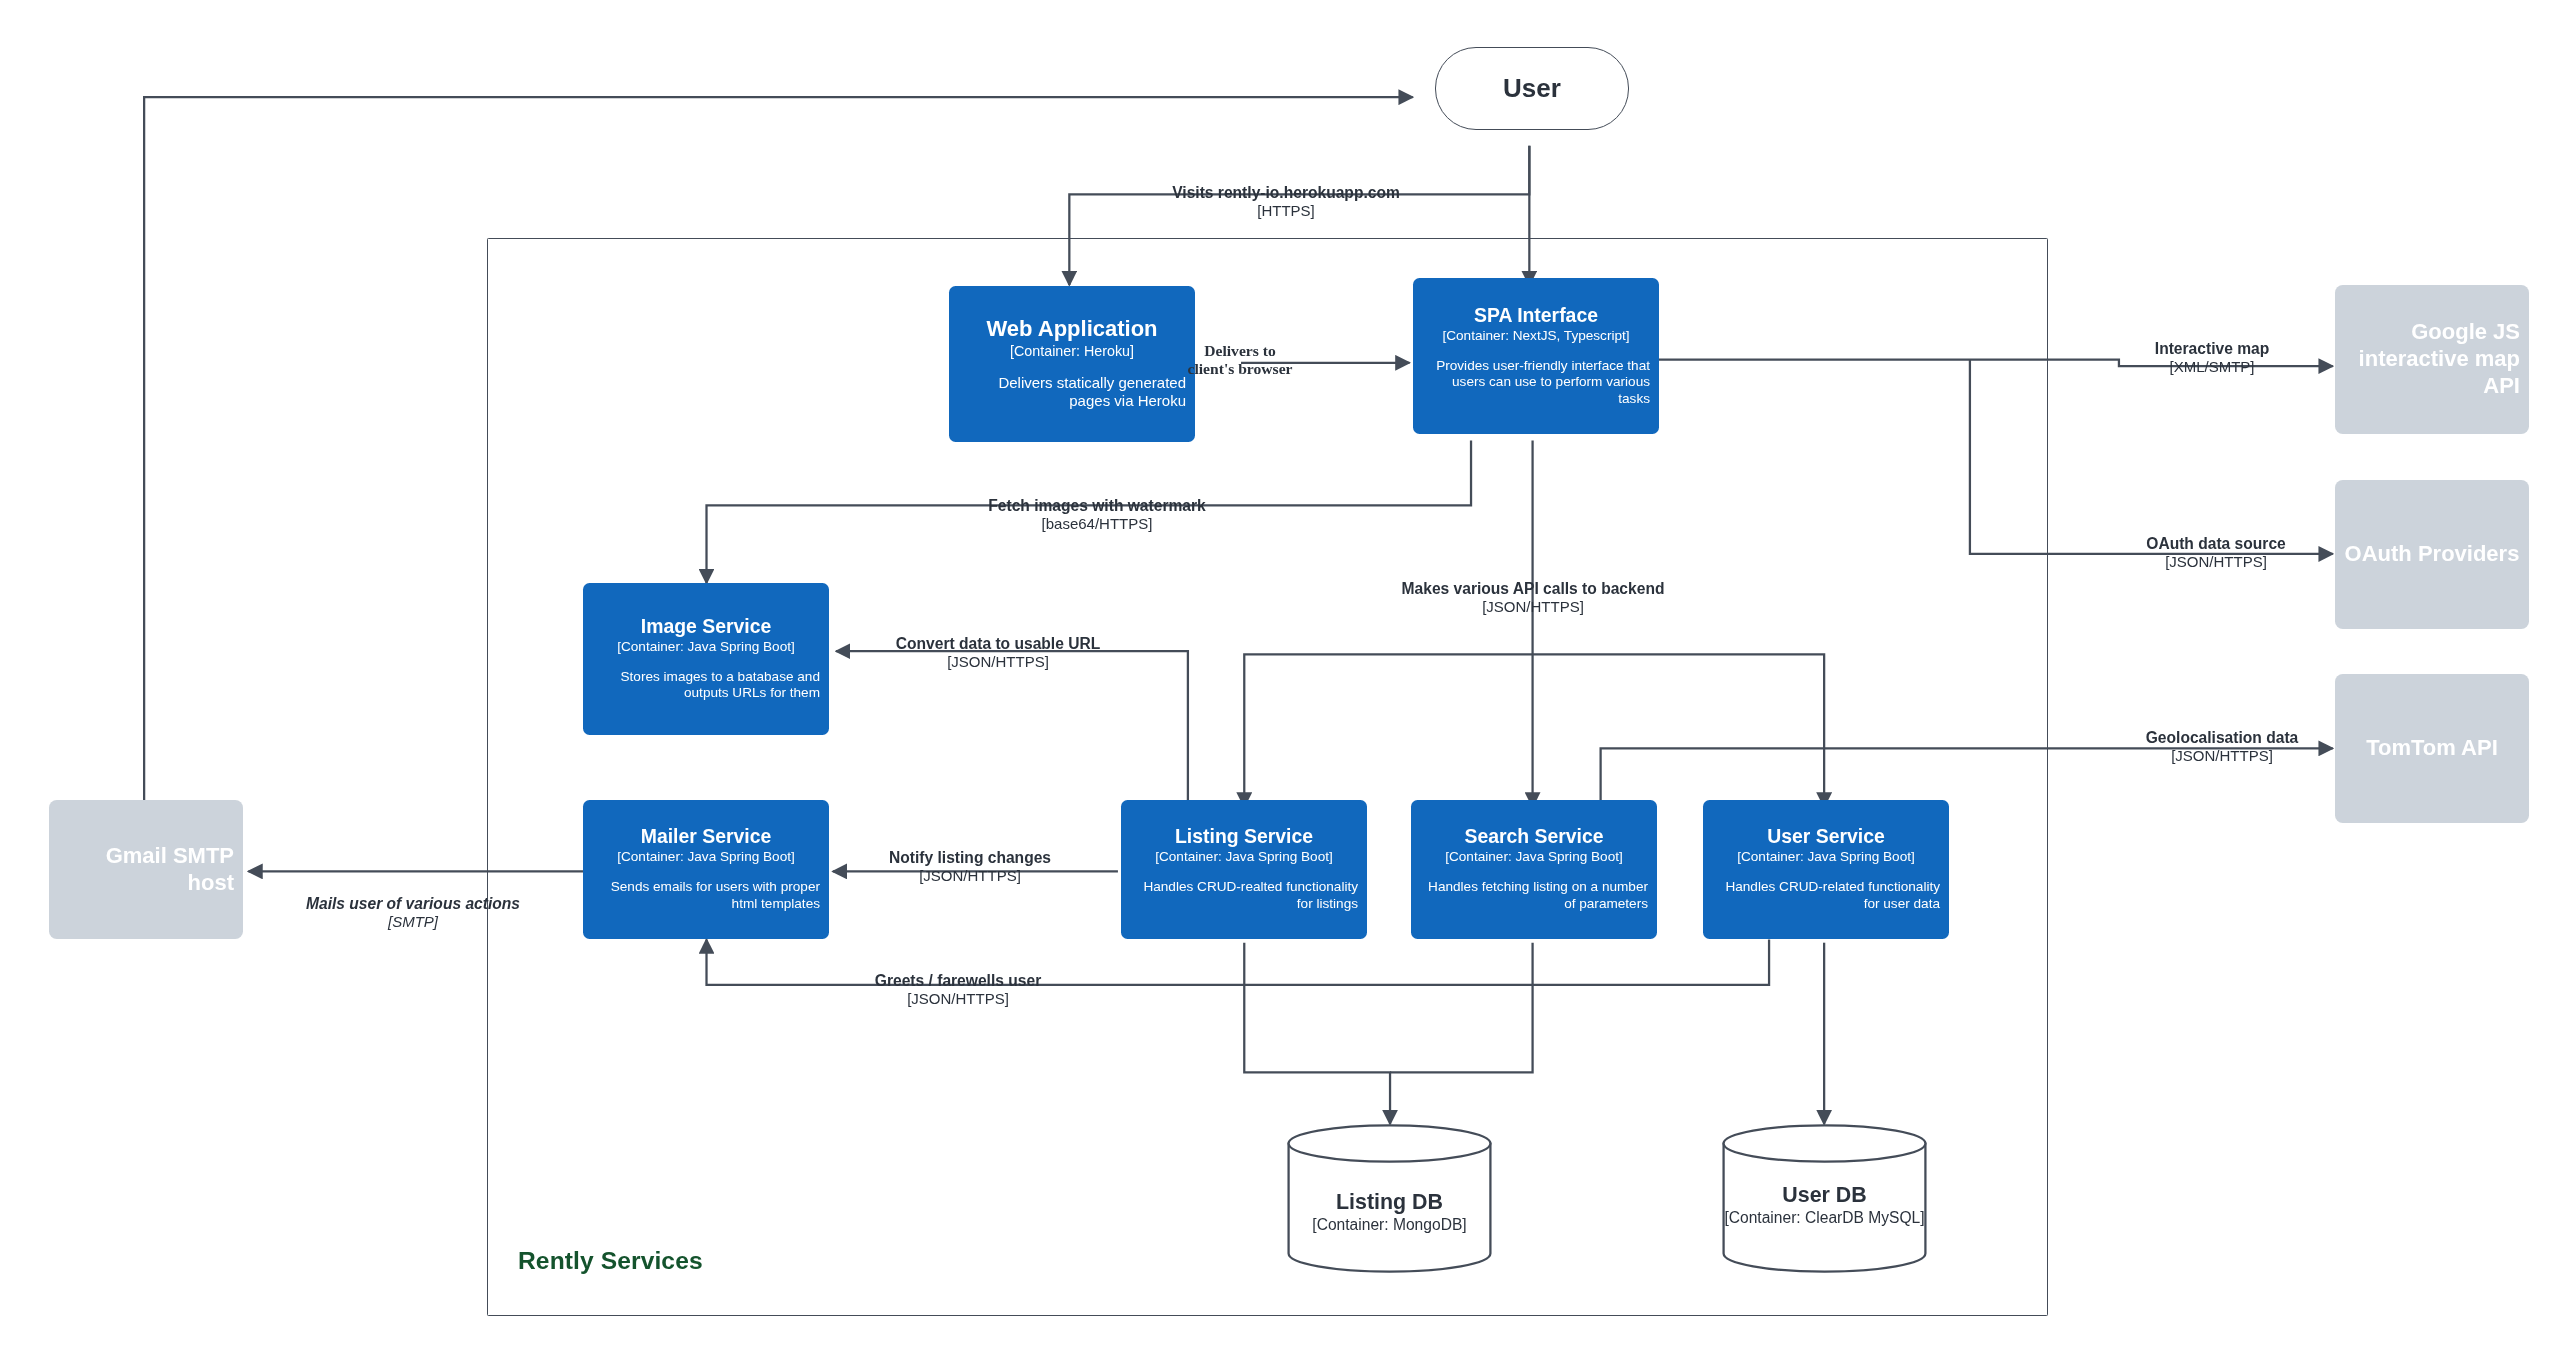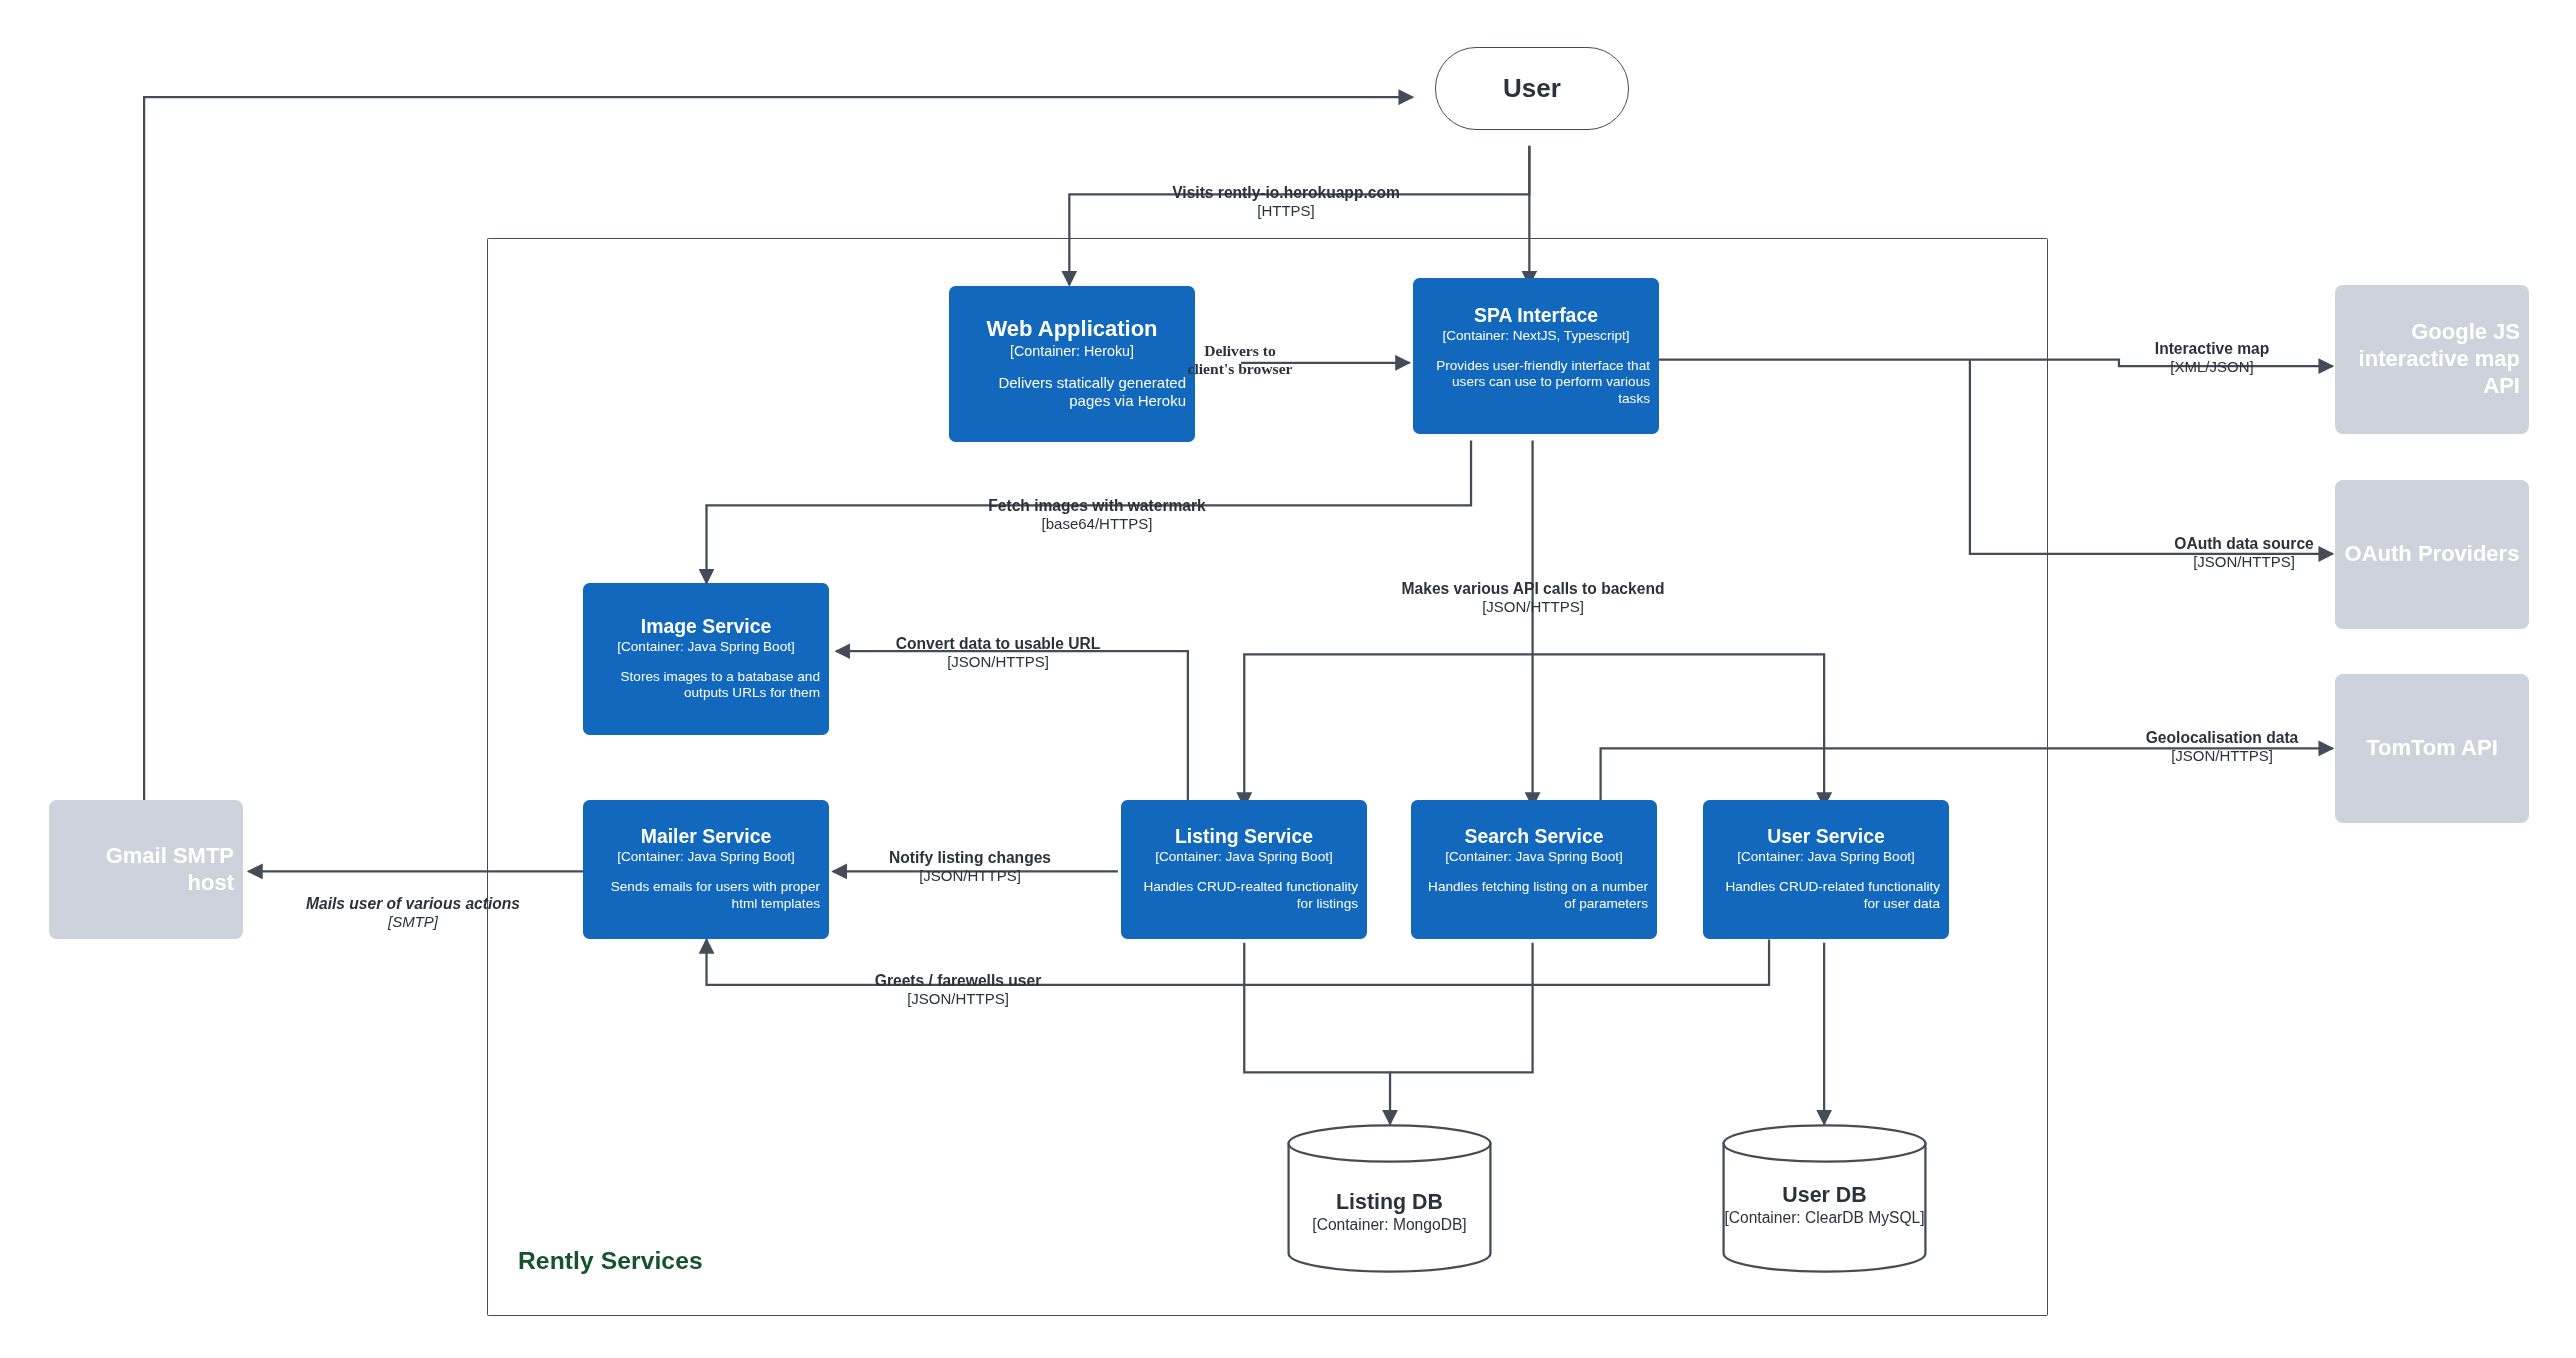--- a/index.html
+++ b/index.html
@@ -315,24 +315,24 @@
     <span class="el-tech">[JSON/HTTPS]</span>
   </div>
 
   <div class="edge-label" style="left:413px; top:895px;font-style:italic;">
     <span class="el-main">Mails user of various actions</span>
     <span class="el-tech">[SMTP]</span>
   </div>
 
   <div class="edge-label" style="left:2212px; top:340px;">
     <span class="el-main">Interactive map</span>
-    <span class="el-tech">[XML/JSON]</span>
-  </div>
-
-  <div class="edge-label" style="left:2216px; top:535px;margin-left:28px;">
+    <span class="el-tech">[XML/SMTP]</span>
+  </div>
+
+  <div class="edge-label" style="left:2216px; top:535px;">
     <span class="el-main">OAuth data source</span>
     <span class="el-tech">[JSON/HTTPS]</span>
   </div>
 
   <div class="edge-label" style="left:2222px; top:729px;">
     <span class="el-main">Geolocalisation data</span>
     <span class="el-tech">[JSON/HTTPS]</span>
   </div>
 
 </div>

